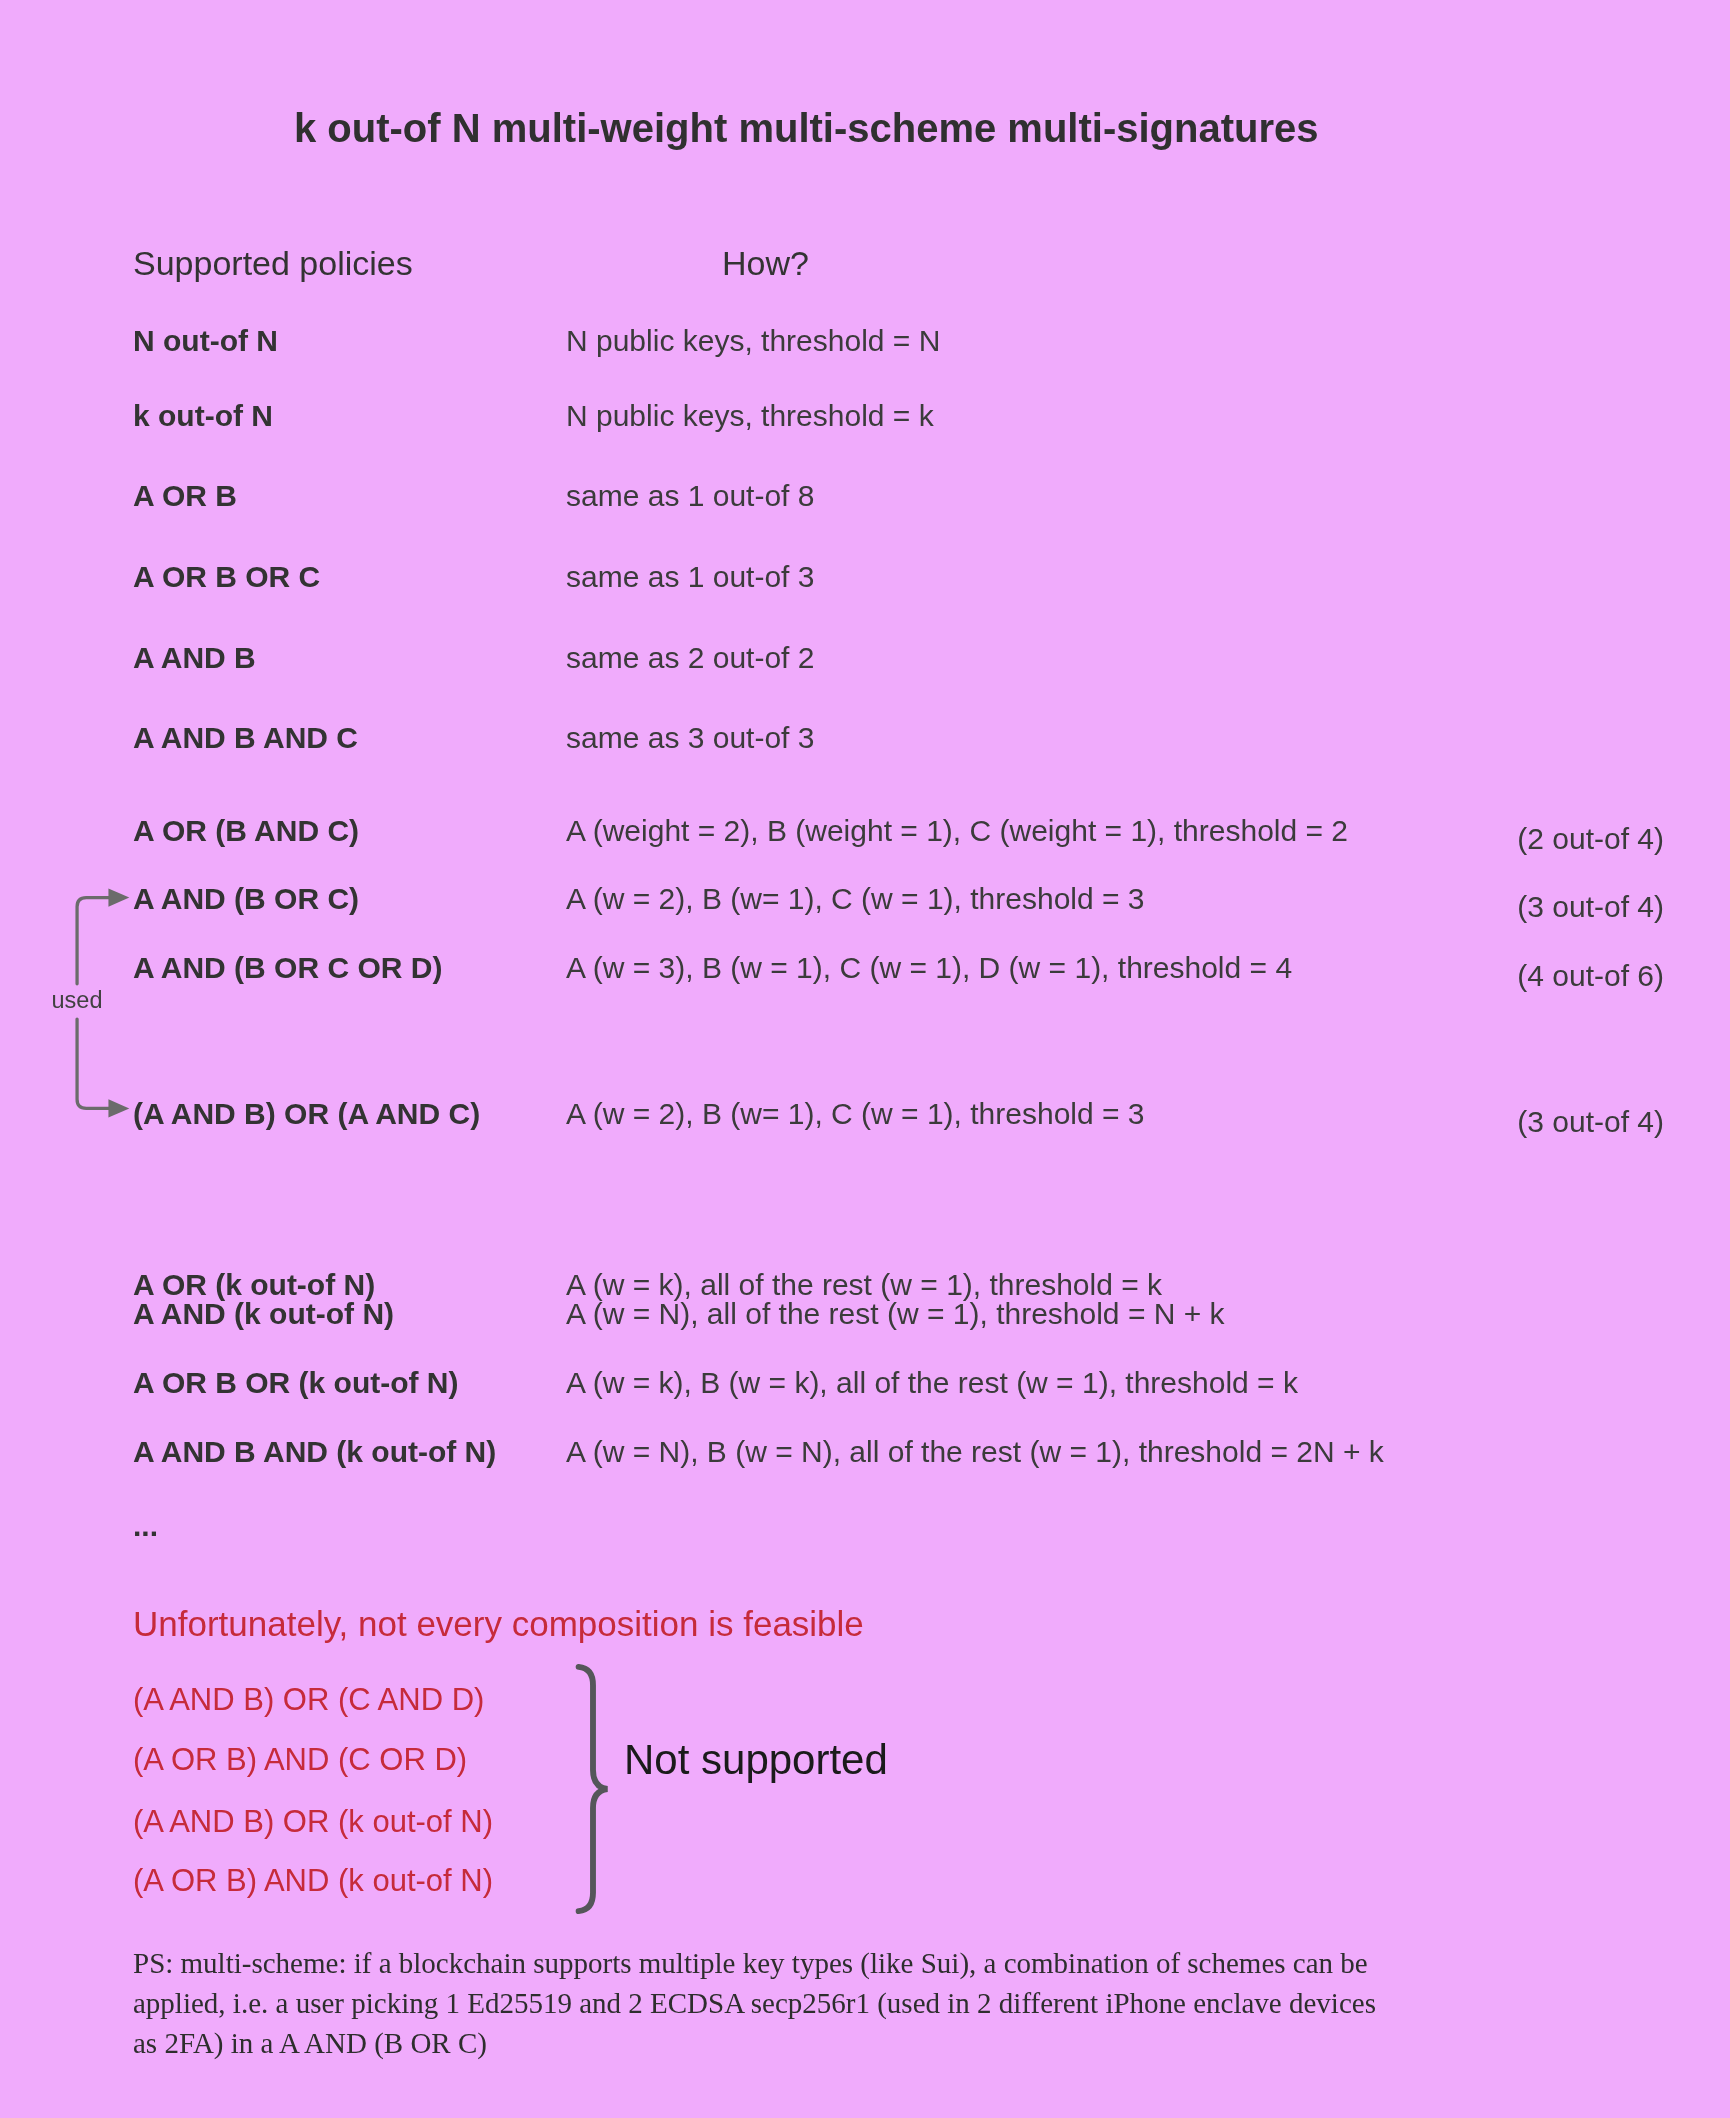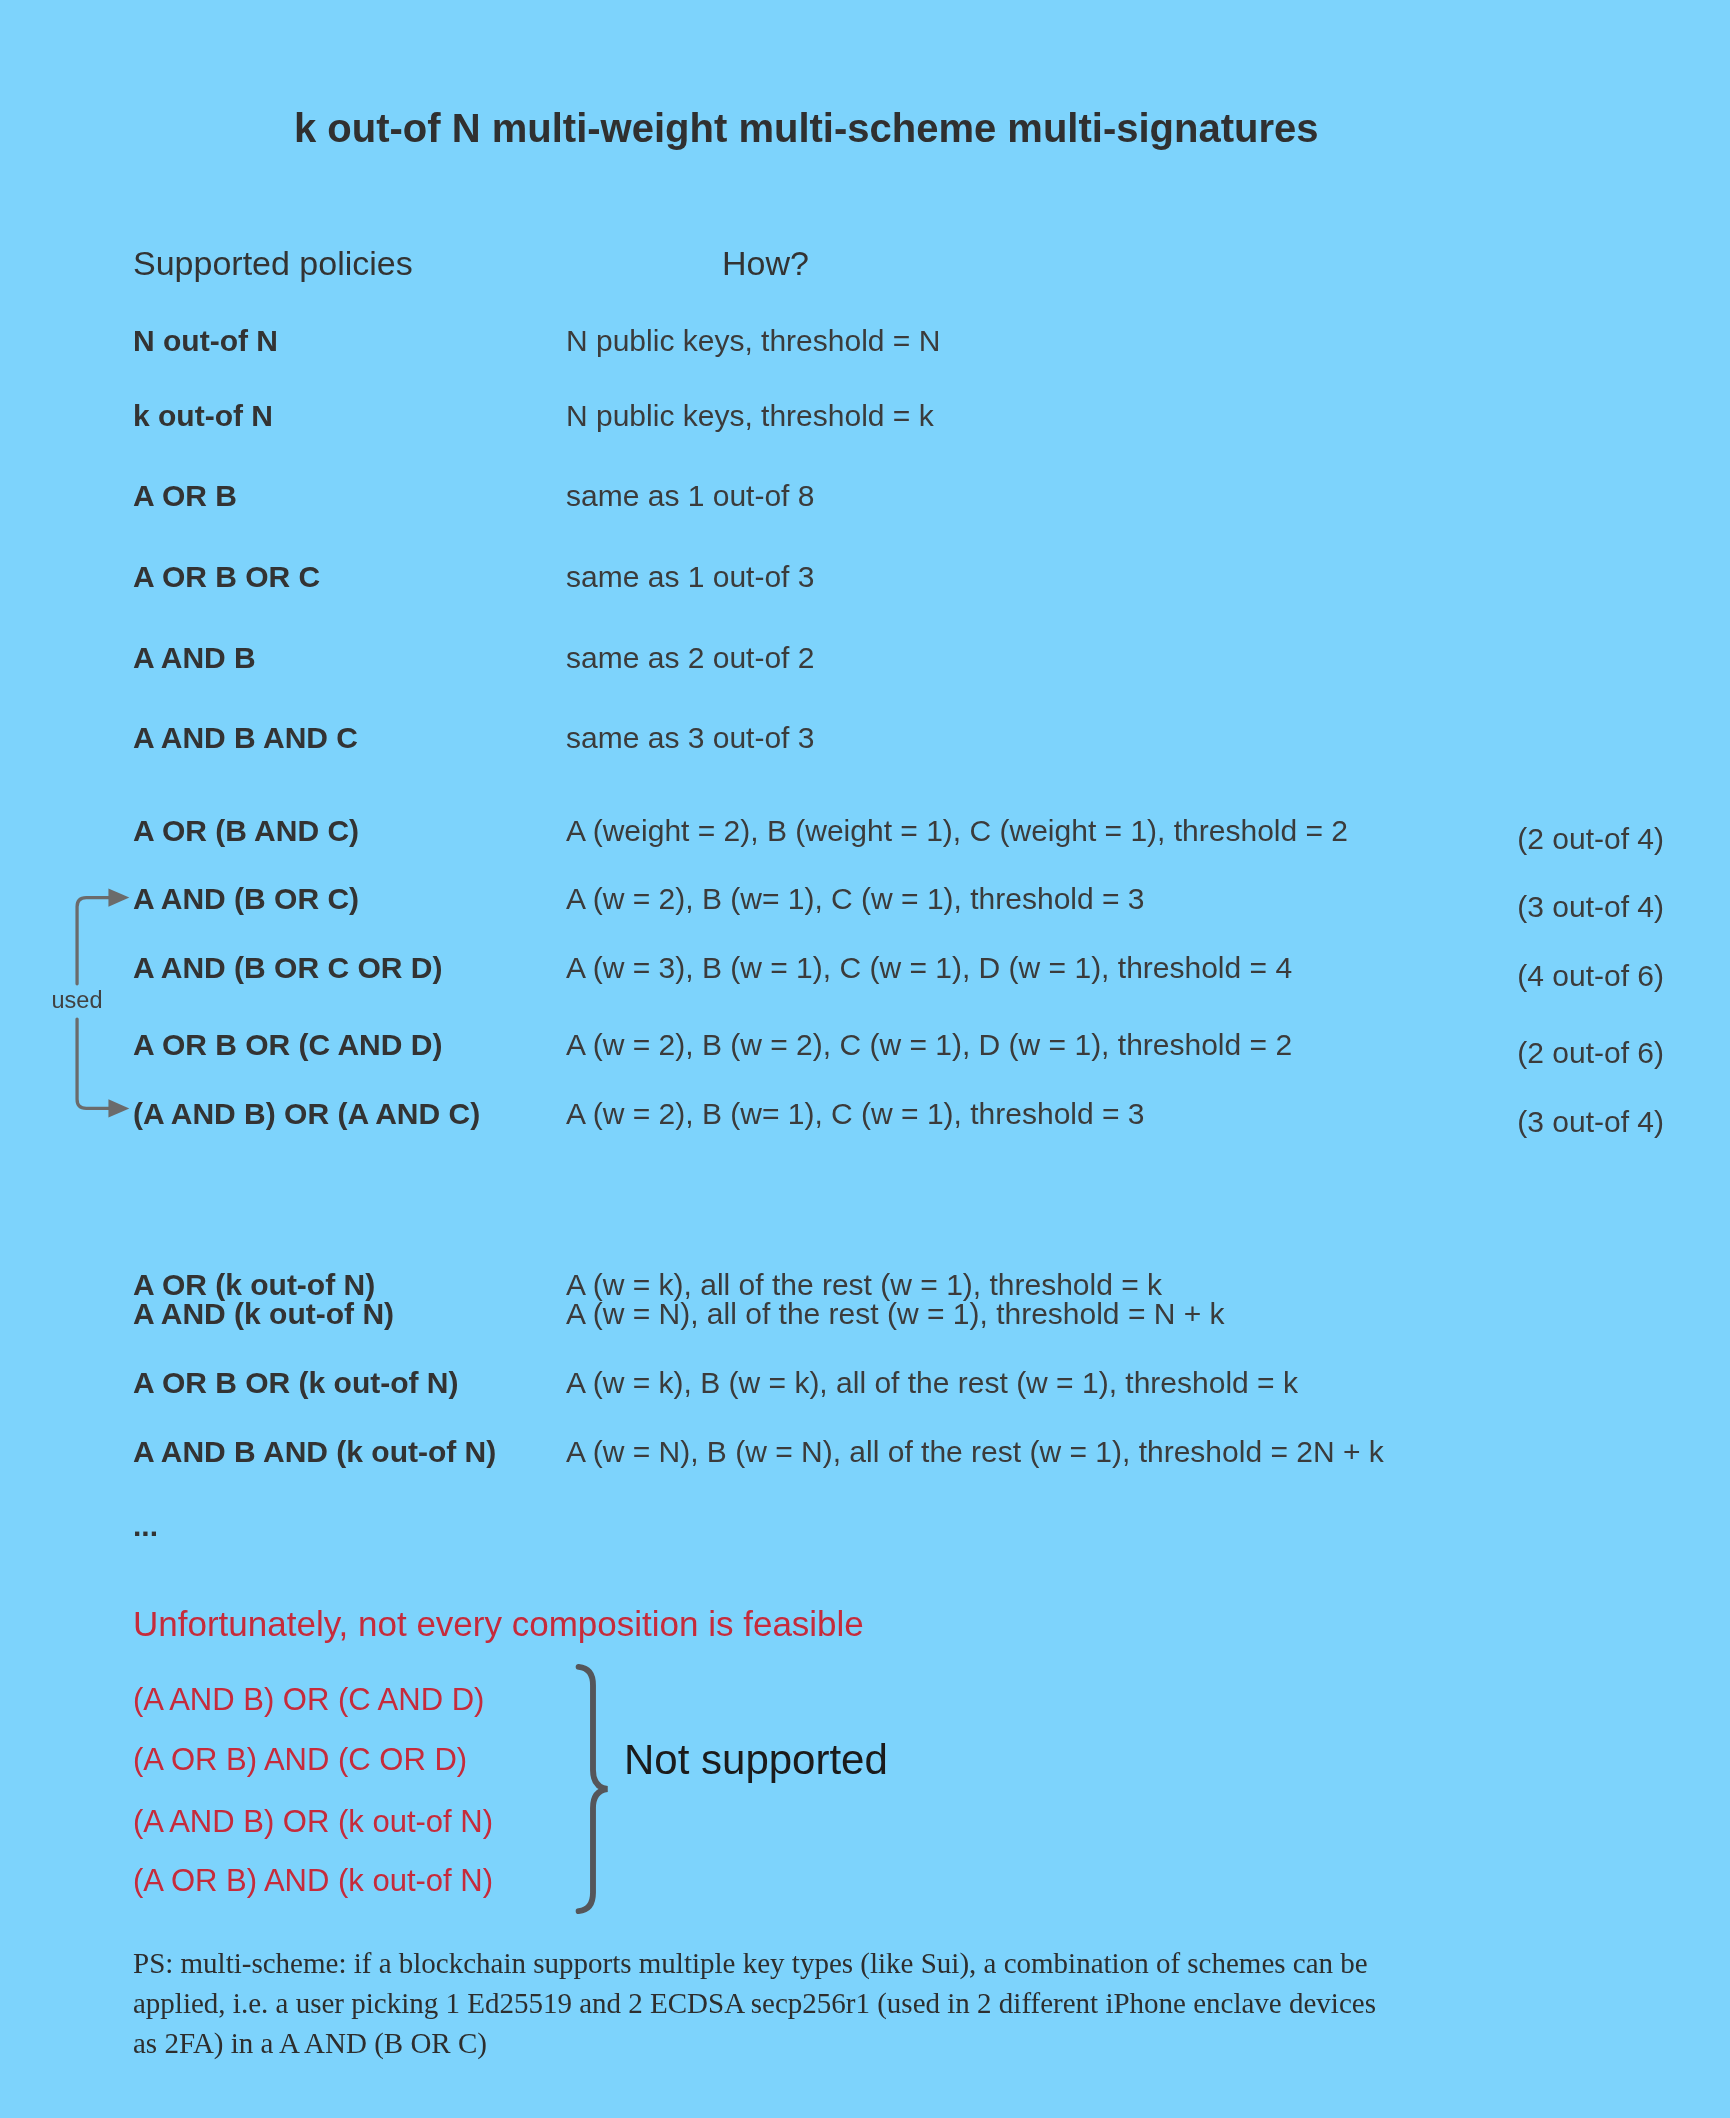--- a/index.html
+++ b/index.html
@@ -1,20 +1,20 @@
 <!DOCTYPE html>
 <html style="font-size:10.4px"><head>
 <meta charset="utf-8">
 <style>
   html,body{margin:0;padding:0;background:#ffffff;}
   .page{
     position:relative;
     width:1730px;
     height:2119px;
-    background:#7dd3fc;
+    background:#f0abfc;
     font-family:"Liberation Sans", sans-serif;
     color:#333333;
     overflow:hidden;
   }
   .abs{position:absolute;white-space:nowrap;}
   .title{
     left:294px; top:106px;
     font-size:40px; font-weight:700; color:#303030;
     letter-spacing:0px;
   }
@@ -104,25 +104,20 @@
   <div class="row" style="top:878px">
     <span class="policy">A AND (B OR C)</span>
     <span class="how">A (w = 2), B (w= 1), C (w = 1), threshold = 3</span>
     <span class="note">(3 out-of 4)</span>
   </div>
   <div class="row" style="top:947px">
     <span class="policy">A AND (B OR C OR D)</span>
     <span class="how">A (w = 3), B (w = 1), C (w = 1), D (w = 1), threshold = 4</span>
     <span class="note">(4 out-of 6)</span>
   </div>
-  <div class="row" style="top:1024px">
-    <span class="policy">A OR B OR (C AND D)</span>
-    <span class="how">A (w = 2), B (w = 2), C (w = 1), D (w = 1), threshold = 2</span>
-    <span class="note">(2 out-of 6)</span>
-  </div>
   <div class="row" style="top:1093px">
     <span class="policy">(A AND B) OR (A AND C)</span>
     <span class="how">A (w = 2), B (w= 1), C (w = 1), threshold = 3</span>
     <span class="note">(3 out-of 4)</span>
   </div>
   <div class="row" style="top:1264px">
     <span class="policy">A OR (k out-of N)</span>
     <span class="how">A (w = k), all of the rest (w = 1), threshold = k</span>
   </div>
   <div class="row" style="top:1293px">

